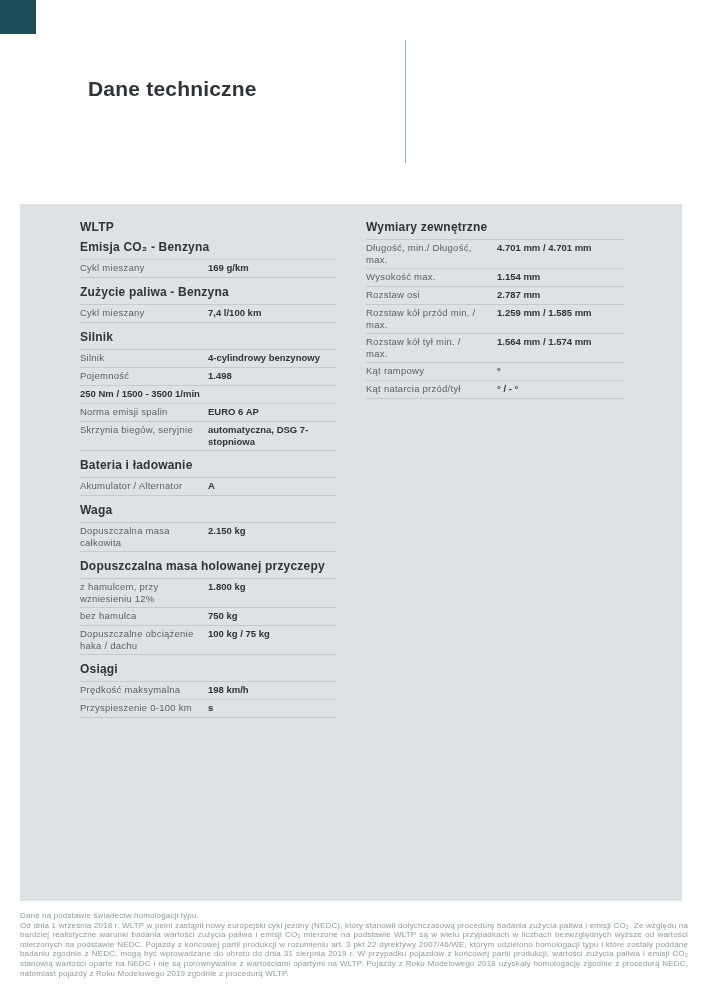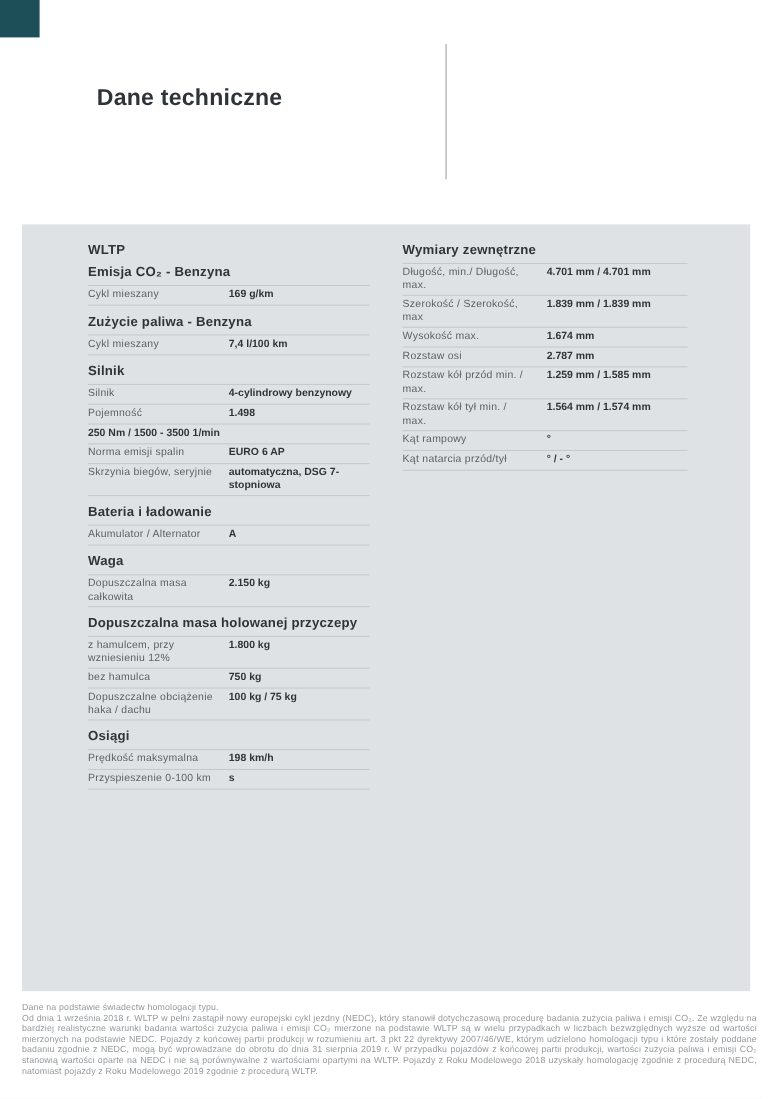--- a/index.html
+++ b/index.html
@@ -157,27 +157,22 @@
   <div class="spec-col right" id="col-right">
       <div class="sec">
         <div class="sec-h">Wymiary zewnętrzne</div>
         <div class="rows">
           <div class="row">
             <span class="lbl">Długość, min./ Długość,
 max.</span>
             <span class="val">4.701 mm / 4.701 mm</span>
           </div>
           <div class="row">
-            <span class="lbl">Szerokość / Szerokość,
-max</span>
-            <span class="val">1.839 mm / 1.839 mm</span>
-          </div>
-          <div class="row">
             <span class="lbl">Wysokość max.</span>
-            <span class="val">1.674 mm</span>
+            <span class="val">1.154 mm</span>
           </div>
           <div class="row">
             <span class="lbl">Rozstaw osi</span>
             <span class="val">2.787 mm</span>
           </div>
           <div class="row">
             <span class="lbl">Rozstaw kół przód min. /
 max.</span>
             <span class="val">1.259 mm / 1.585 mm</span>
           </div>

